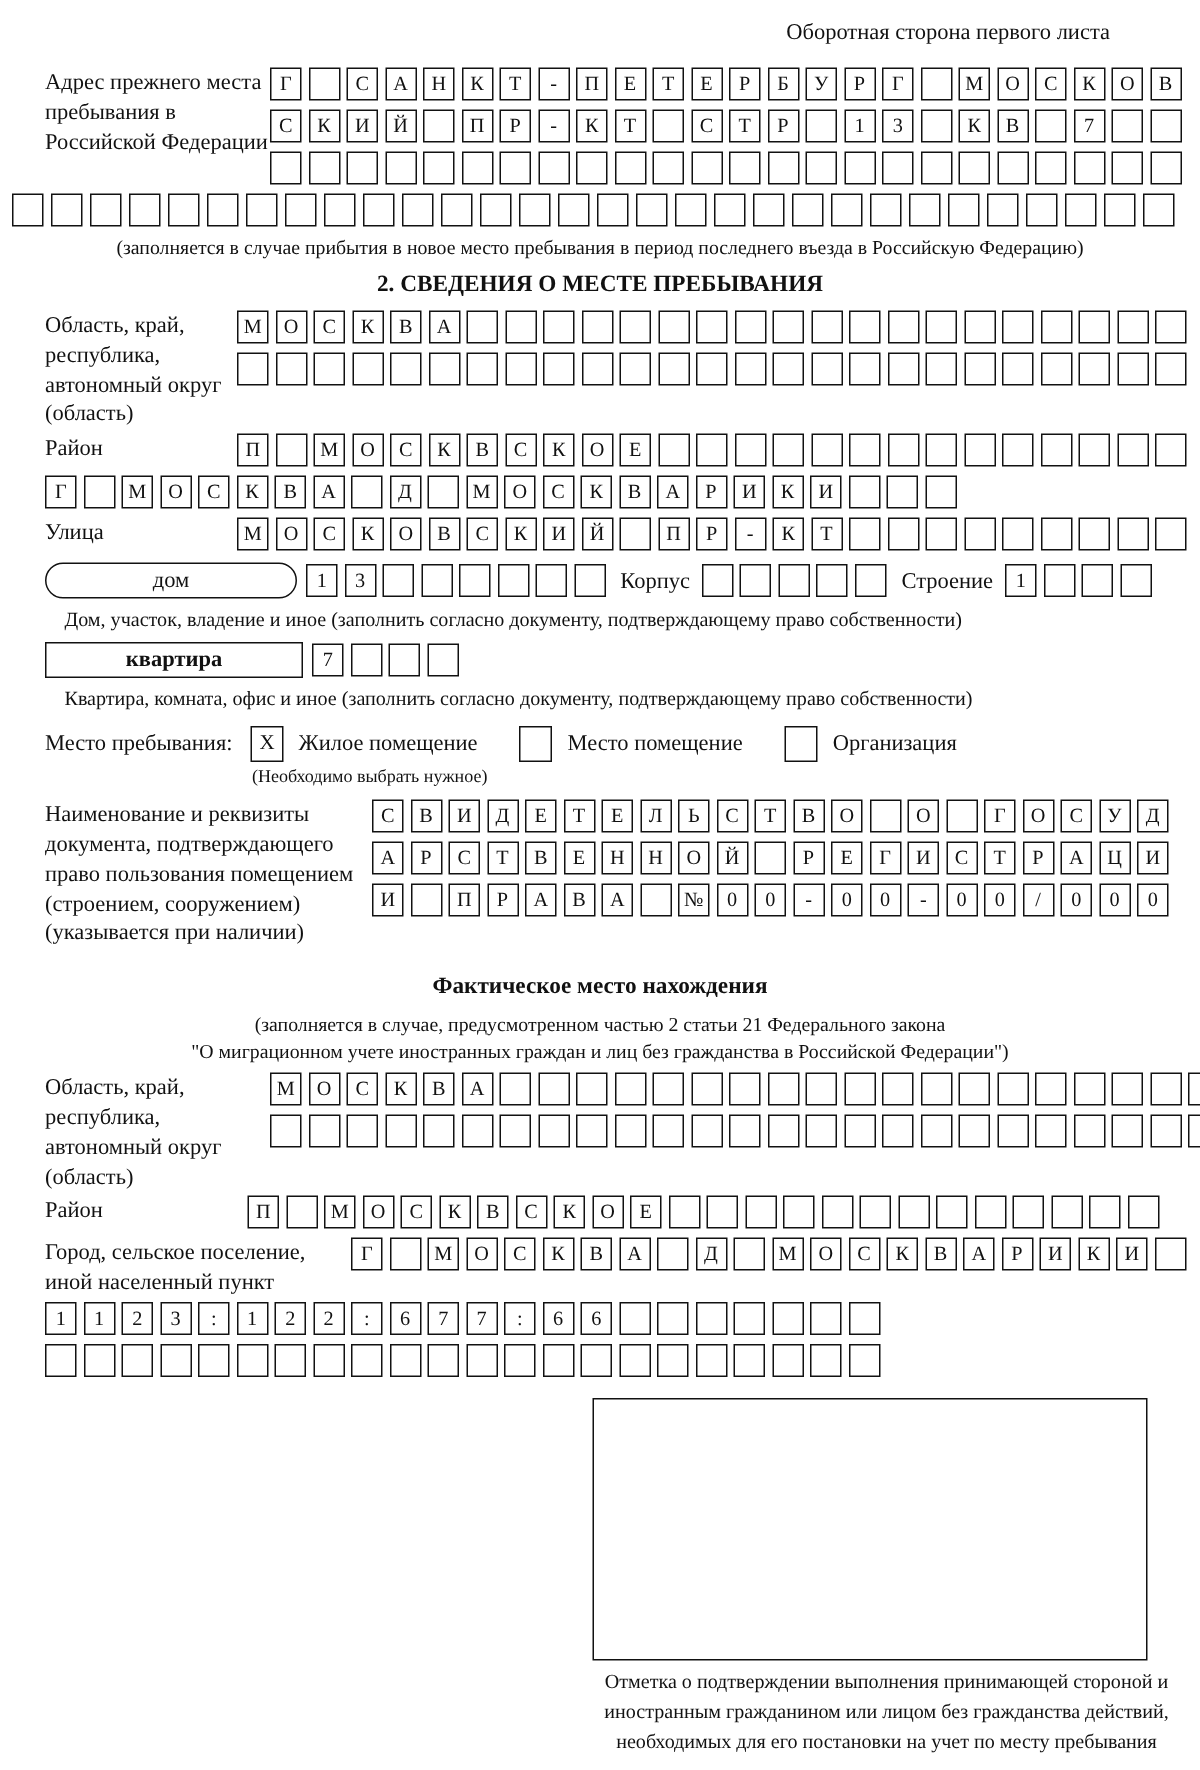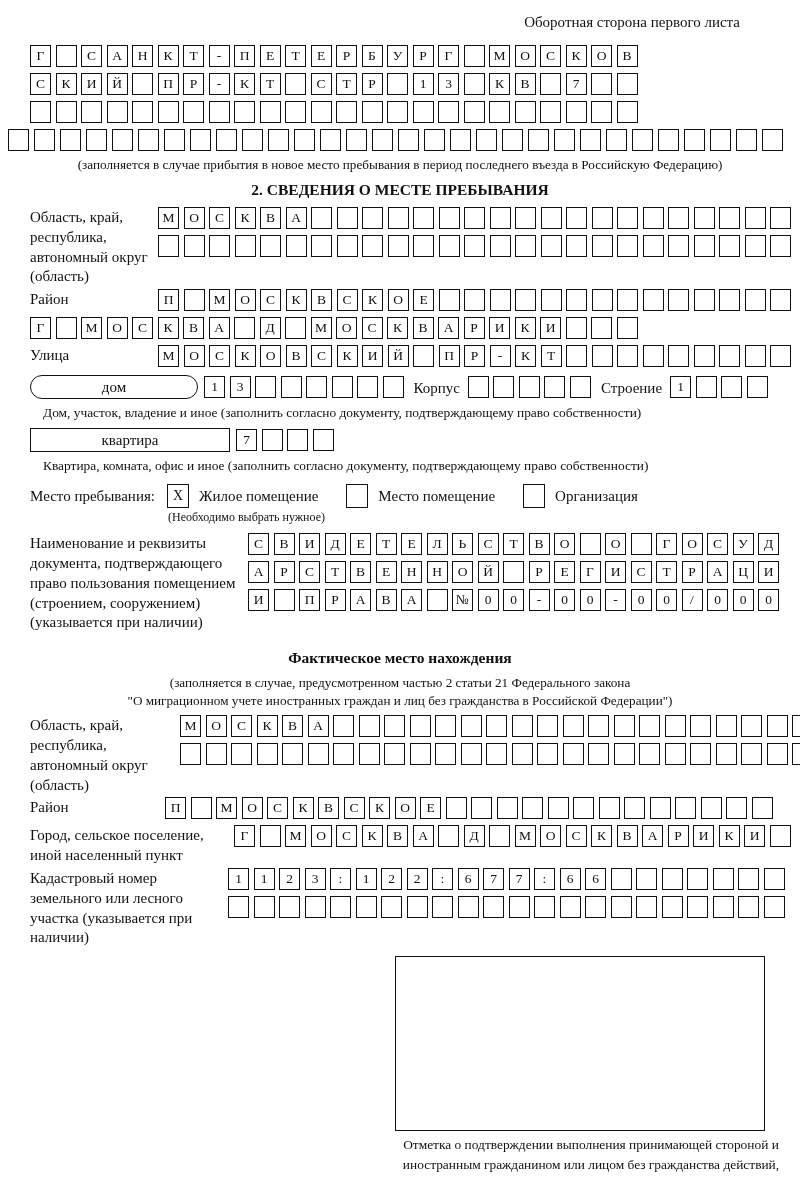--- a/index.html
+++ b/index.html
@@ -24,20 +24,21 @@
   .stamp-box{box-sizing:border-box;border:1.6px solid #111;width:370px;height:175px;margin-left:387px;margin-top:8px;}
   .stamp-note{width:410px;margin-left:378px;font-size:13.4px;text-align:center;line-height:1.5;margin-top:4px;}
   .gap6{width:6px;flex:none;}
 </style>
 </head>
 <body>
 
 <div class="hdr-right">Оборотная сторона первого листа</div>
 
 <div class="row" style="padding-left:22px;">
+  <div class="lbl lw172" style="width:150px;">Адрес прежнего места пребывания в Российской Федерации</div>
   <div>
     <div class="cells">
         <span class="cell">Г</span>
         <span class="cell"></span>
         <span class="cell">С</span>
         <span class="cell">А</span>
         <span class="cell">Н</span>
         <span class="cell">К</span>
         <span class="cell">Т</span>
         <span class="cell">-</span>
@@ -324,21 +325,21 @@
   <div class="cells" style="margin-bottom:0;">
       <span class="cell">1</span>
       <span class="cell"></span>
       <span class="cell"></span>
       <span class="cell"></span>
     </div>
 </div>
 <div class="caption-left">Дом, участок, владение и иное (заполнить согласно документу, подтверждающему право собственности)</div>
 
 <div class="row" style="padding-left:22px;align-items:center;margin-bottom:6px;">
-  <div class="wbox" style="width:200px;">квартира</div>
+  <div class="wbox" style="width:172px;font-weight:bold;">квартира</div>
   <div class="gap6"></div>
   <div class="cells" style="margin-bottom:0;">
       <span class="cell">7</span>
       <span class="cell"></span>
       <span class="cell"></span>
       <span class="cell"></span>
     </div>
 </div>
 <div class="caption-left">Квартира, комната, офис и иное (заполнить согласно документу, подтверждающему право собственности)</div>
 
@@ -544,21 +545,20 @@
       <span class="cell">А</span>
       <span class="cell">Р</span>
       <span class="cell">И</span>
       <span class="cell">К</span>
       <span class="cell">И</span>
       <span class="cell"></span>
     </div>
 </div>
 
 <div class="row" style="padding-left:22px;margin-top:2px;">
-  <div class="lbl" style="width:198px;">Кадастровый номер земельного или лесного участка (указывается при наличии)</div>
   <div>
     <div class="cells">
         <span class="cell">1</span>
         <span class="cell">1</span>
         <span class="cell">2</span>
         <span class="cell">3</span>
         <span class="cell">:</span>
         <span class="cell">1</span>
         <span class="cell">2</span>
         <span class="cell">2</span>

